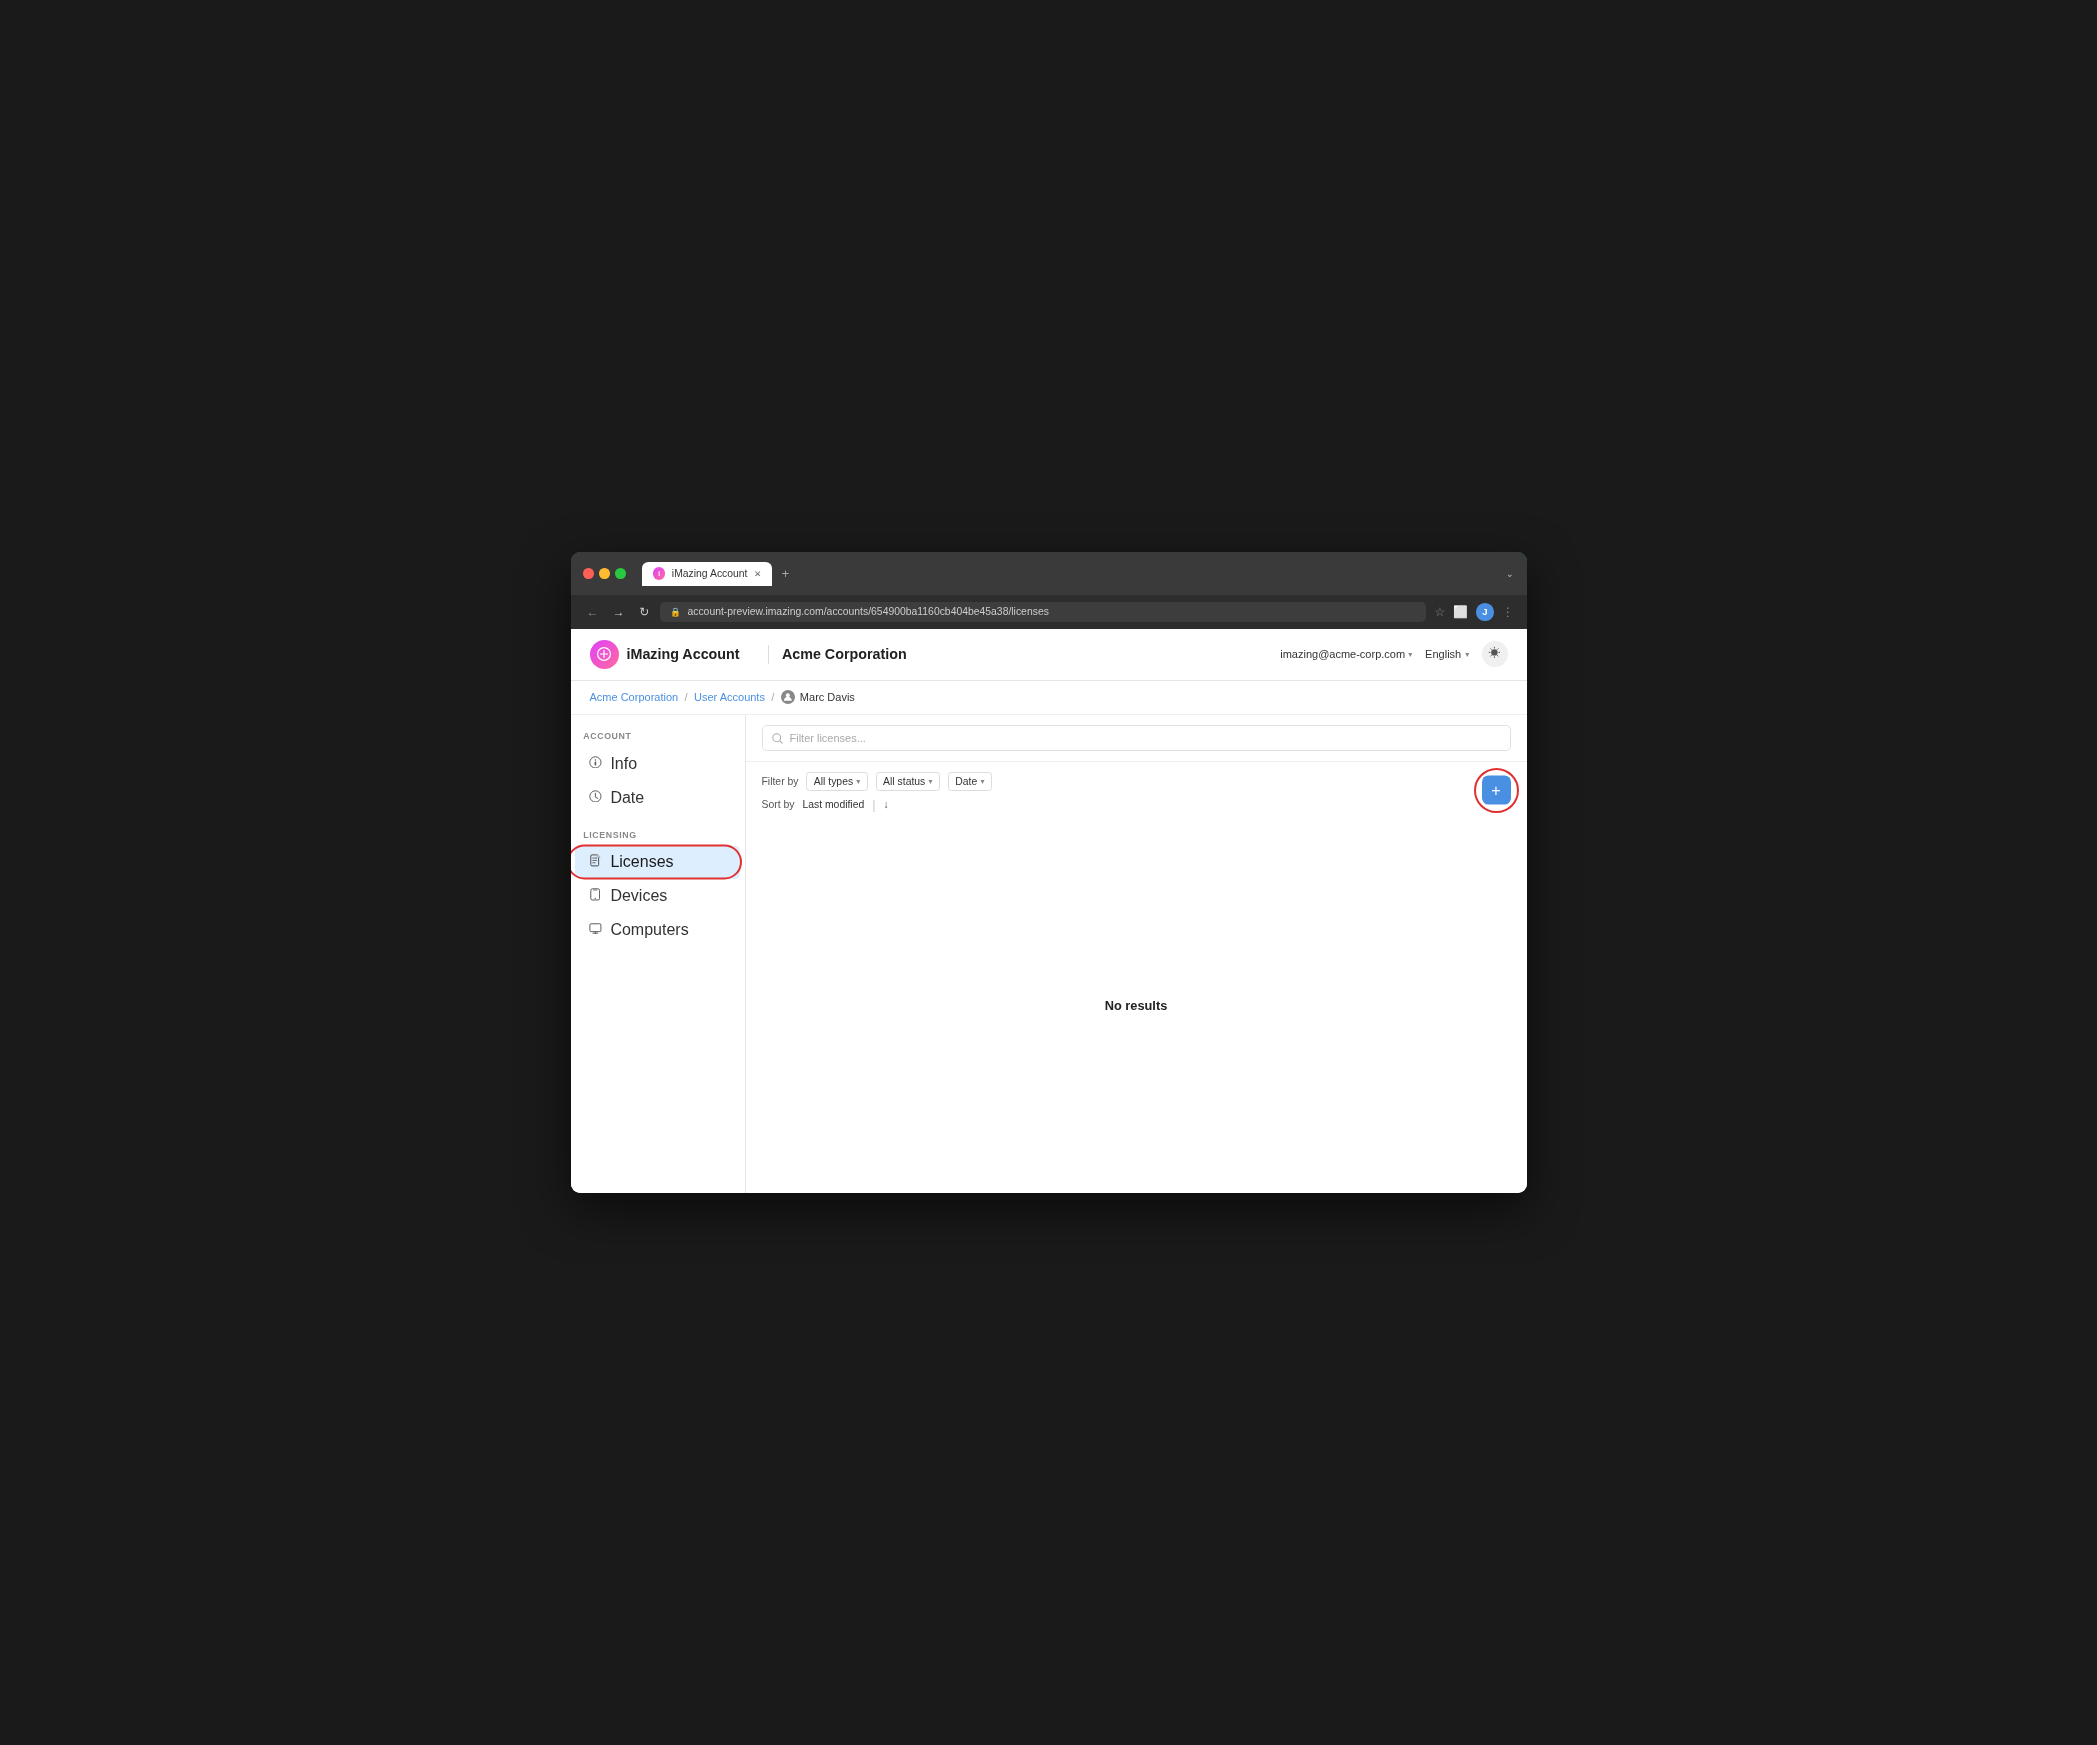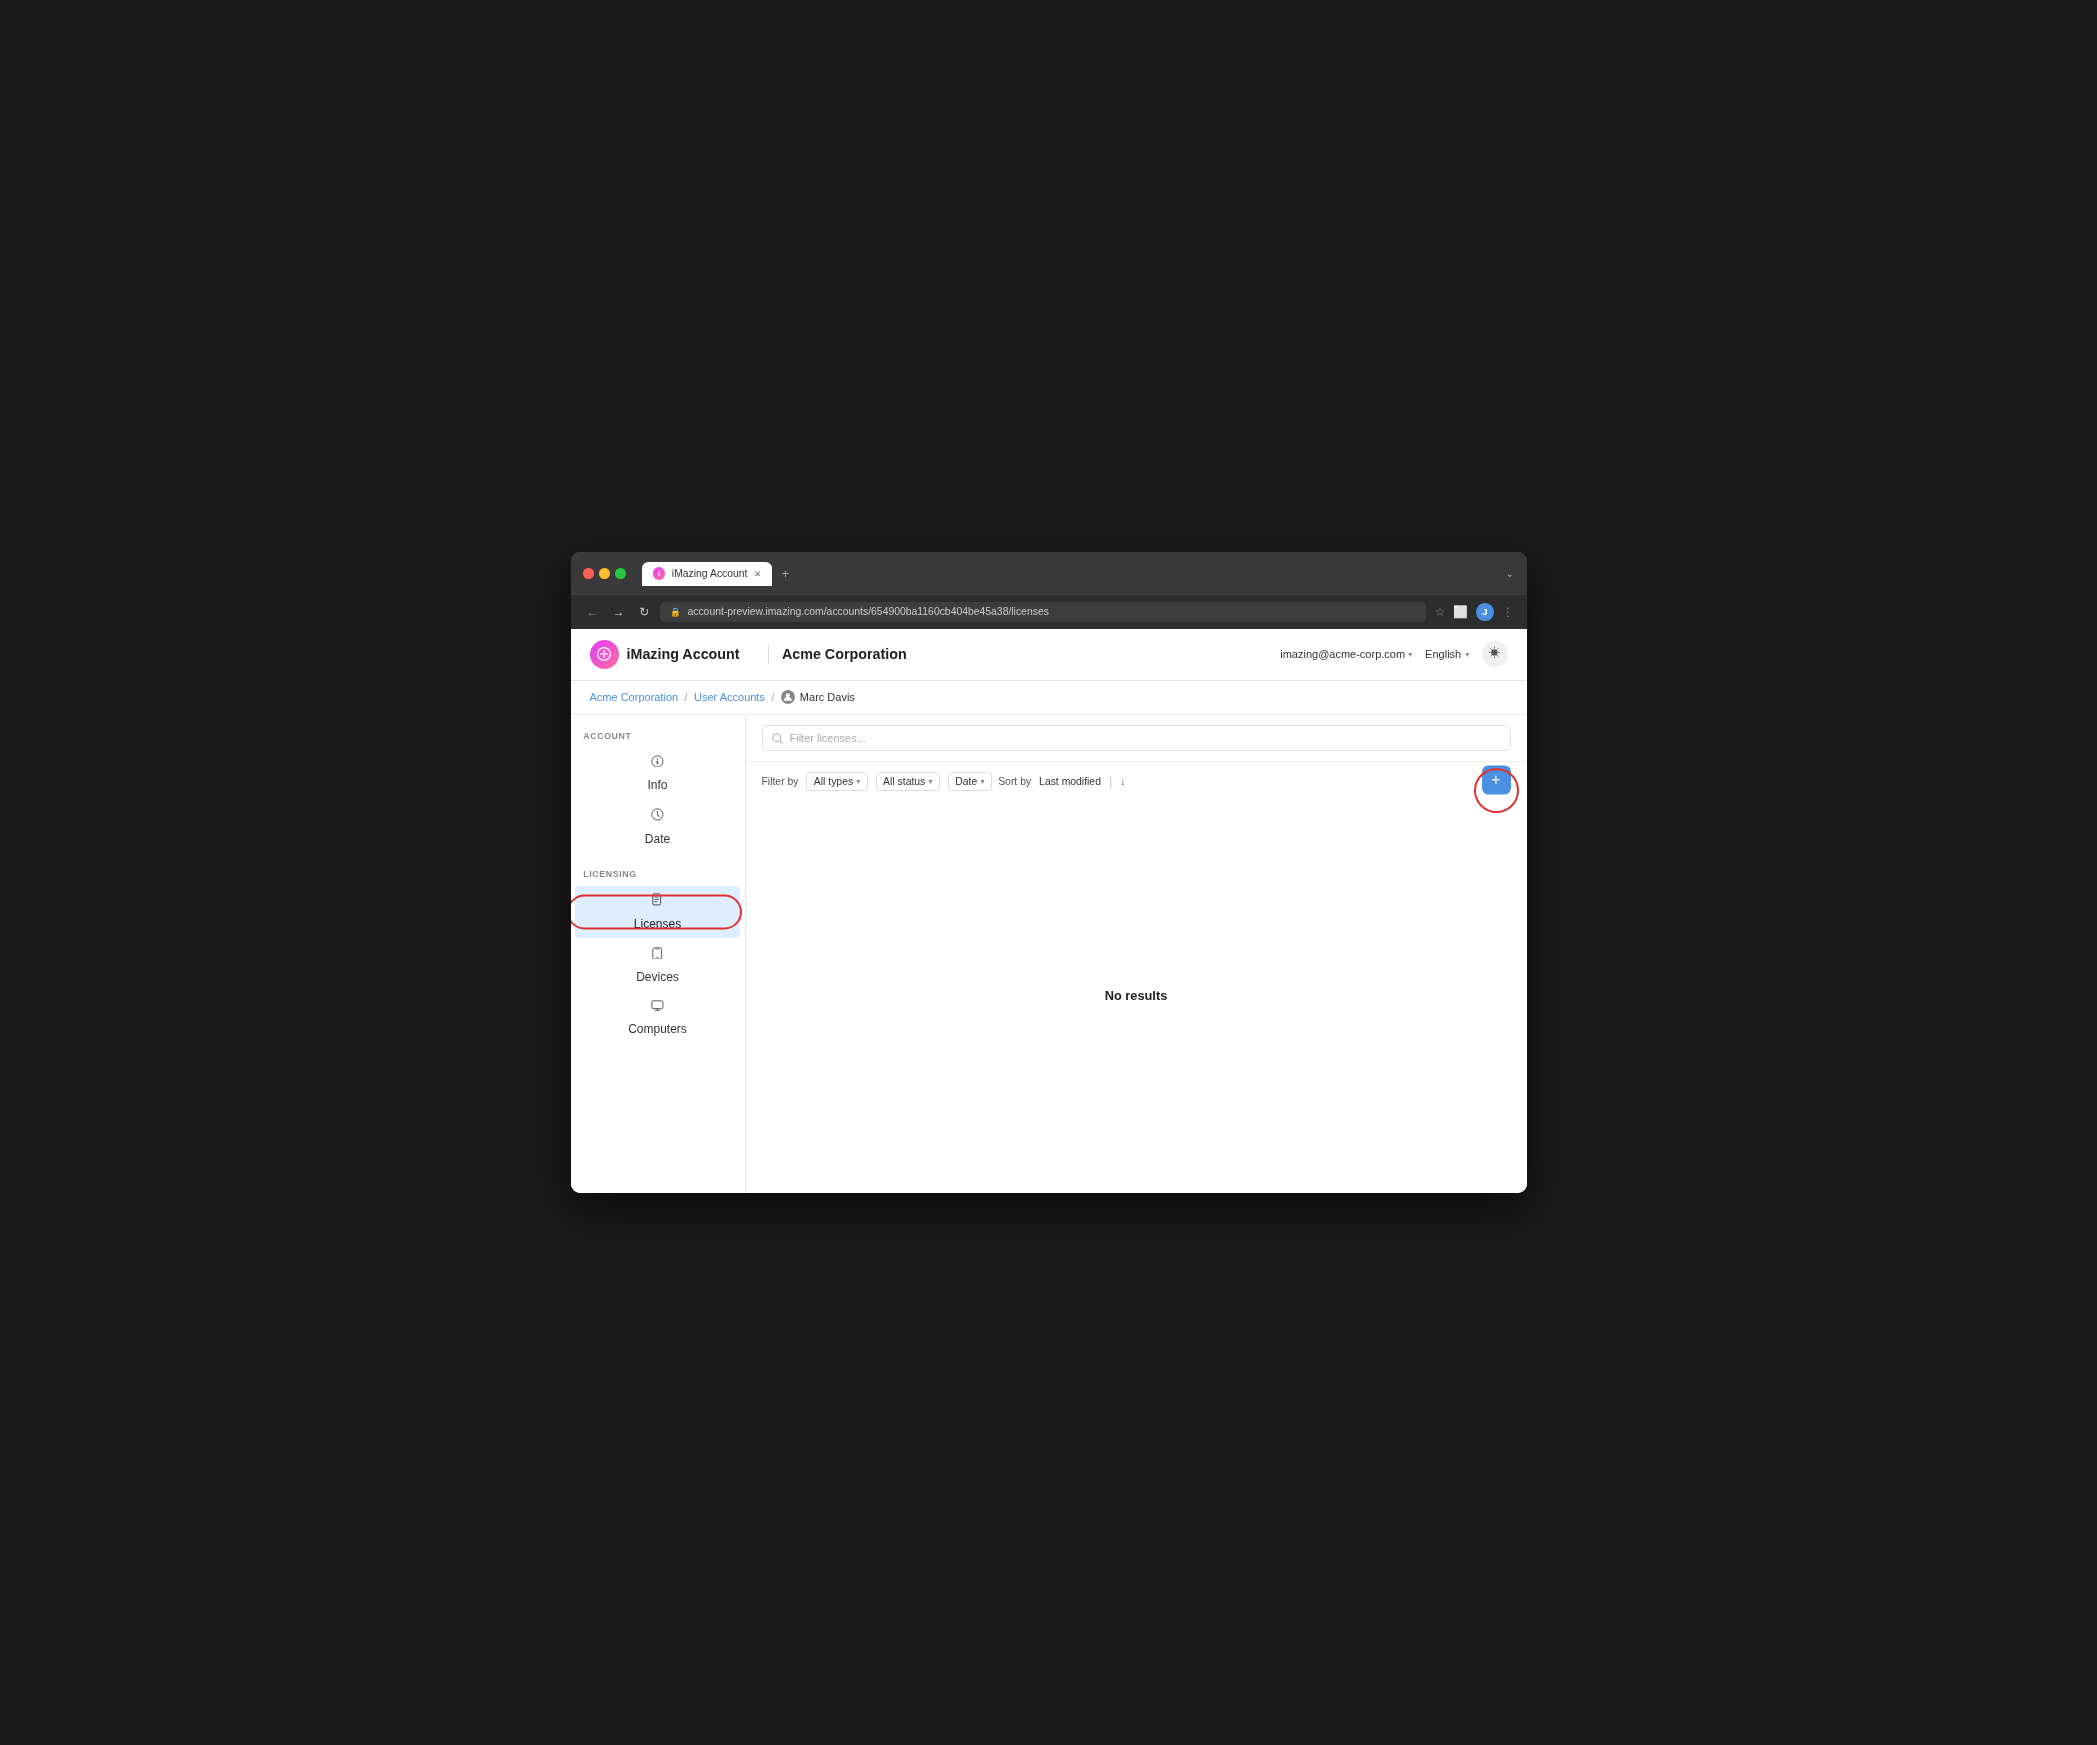--- a/index.html
+++ b/index.html
@@ -299,26 +299,25 @@
       text-transform: uppercase;
       letter-spacing: 0.6px;
       padding: 0 12.8px 6.4px;
     }
 
     .sidebar-item {
       display: flex;
       align-items: center;
       gap: 8px;
       padding: 7.2px 12.8px;
-      font-size: 12px;
+      font-size: 16px;
       color: #333;
       cursor: pointer;
       border-radius: 4.8px;
       margin: 0 4.8px 1.6px;
-      flex-direction: column;
     }
 
     .sidebar-item.active {
       background: #ddeeff;
       color: #1a1a1a;
     }
 
     .sidebar-item-icon {
       font-size: 12px;
       color: #555;
@@ -365,21 +364,21 @@
     }
 
     .search-input-wrap input::placeholder {
       color: #aaa;
     }
 
     
     .filter-bar {
       padding: 9.6px 16px 6.4px;
       display: flex;
-      flex-direction: row;
+      flex-direction: column;
       gap: 6.4px;
       position: relative;
     }
 
     .filter-row {
       display: flex;
       align-items: center;
       gap: 8px;
     }
 

